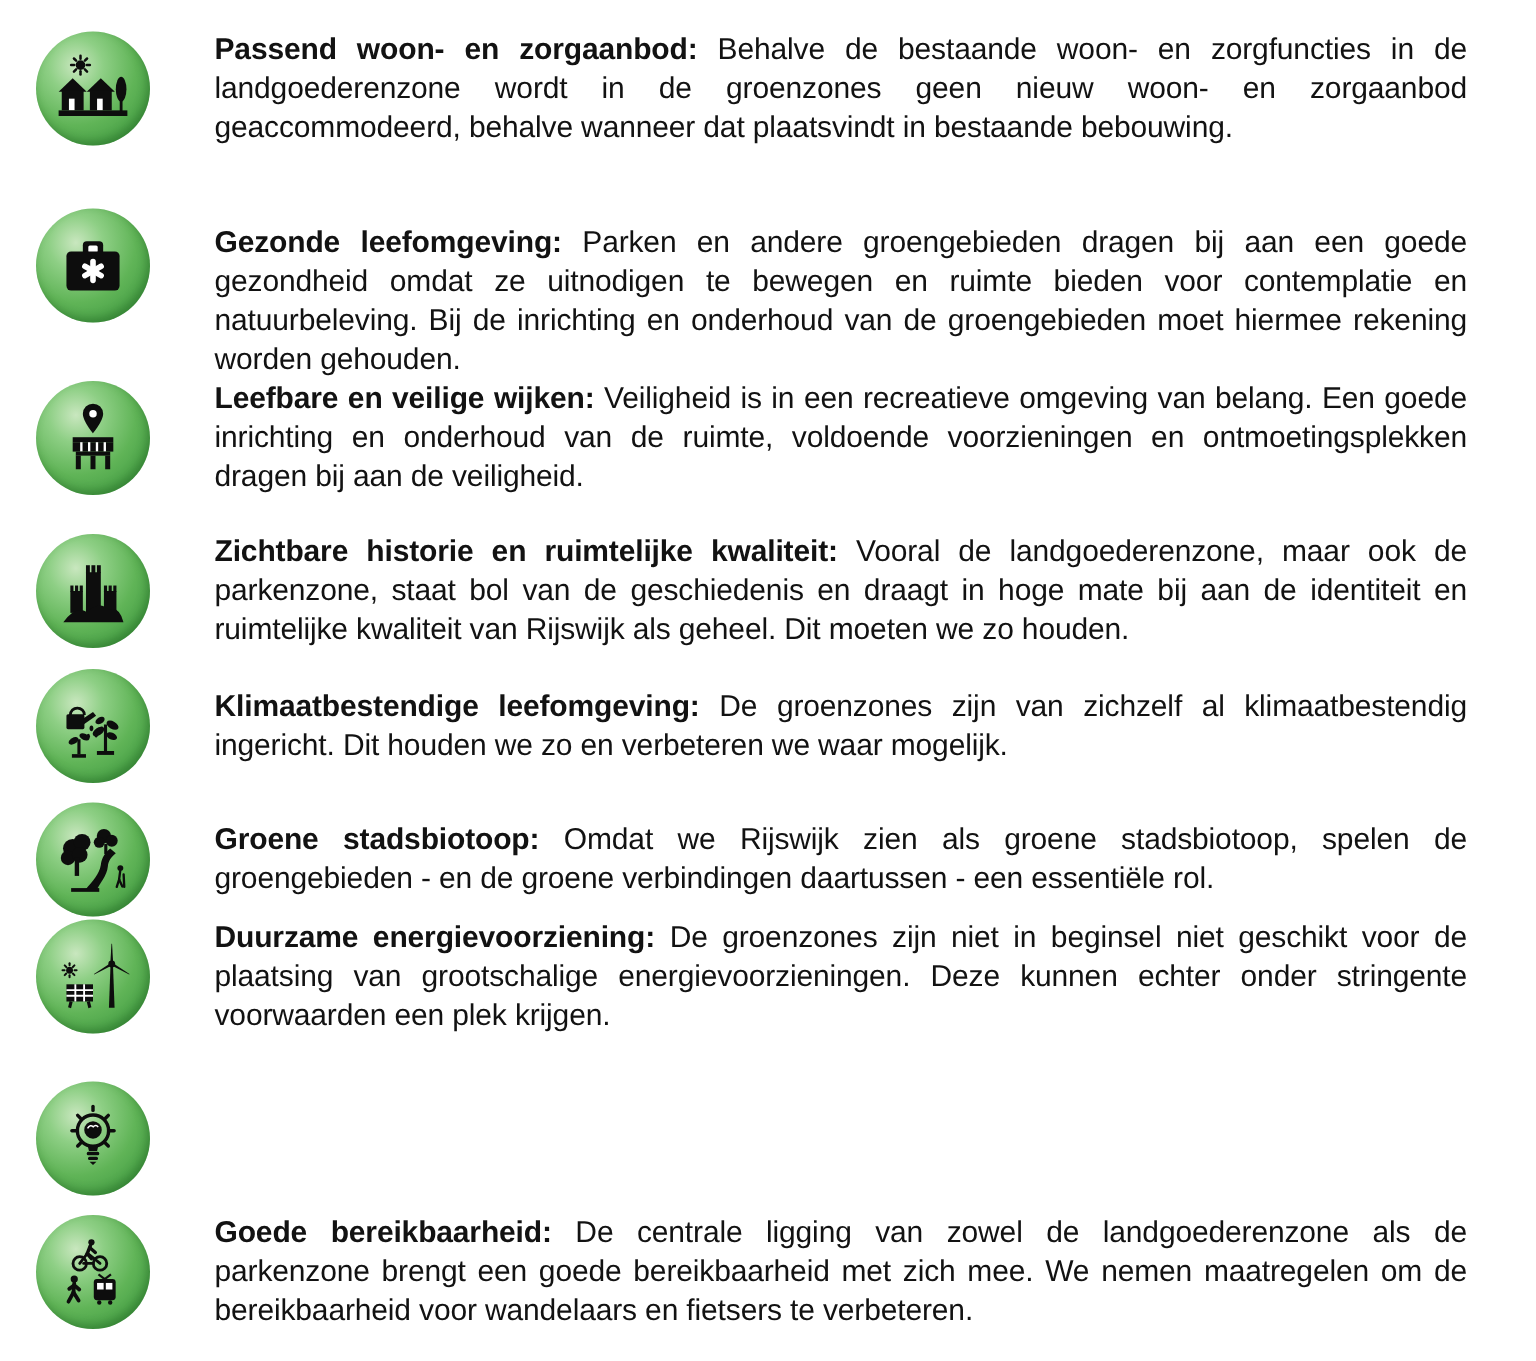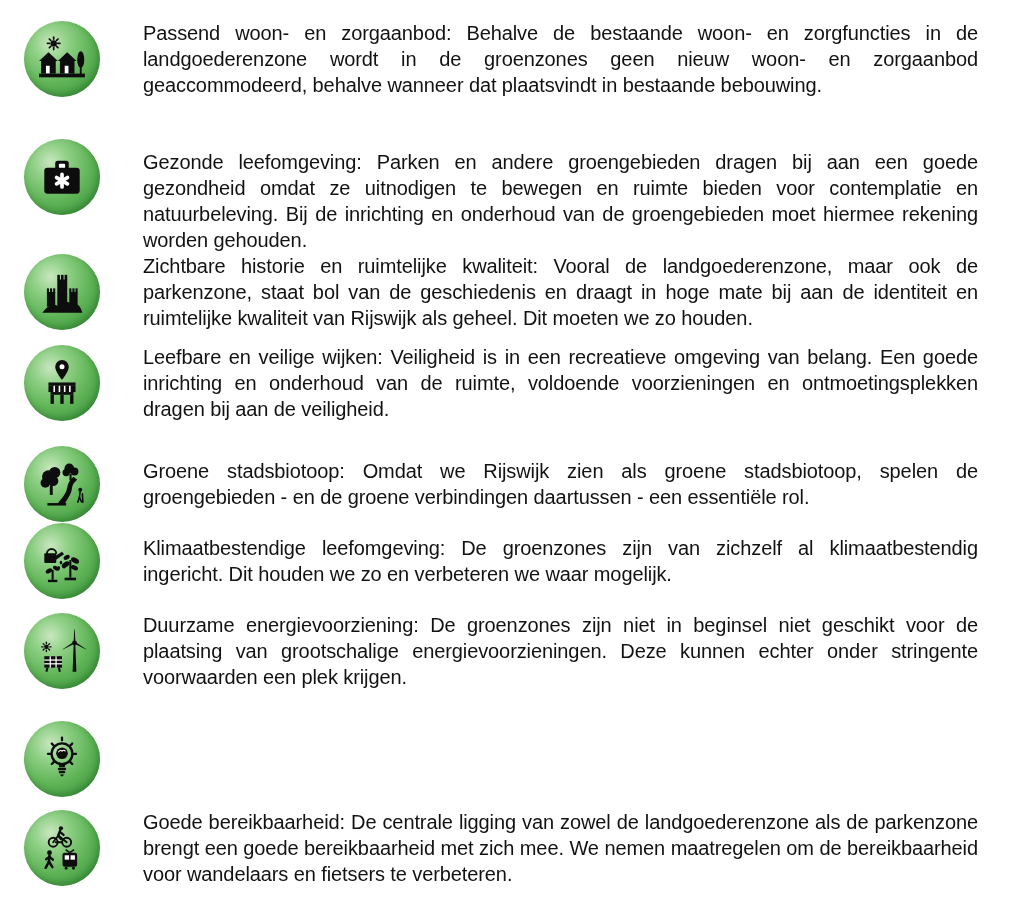--- a/index.html
+++ b/index.html
@@ -21,21 +21,21 @@
     flex: none;
   }
   .icon-circle svg { display: block; }
   .text-col {
     flex: 1;
     font-size: 20px; line-height: 26px;
     text-align: justify;
     text-align-last: left;
     letter-spacing: -0.1px;
   }
-  .title { font-weight: 400; }
+  .title { font-weight: 700; }
   .g { fill: #0d0d0d; }
   .w { fill: #ffffff; }
   .sg { stroke: #0d0d0d; fill: none; }
   .sw { stroke: #ffffff; fill: none; }
 </style>
 </head>
 <body>
 
 <div class="page">
 
@@ -78,20 +78,42 @@
           <rect class="g" x="7" y="15" width="34" height="25" rx="3"></rect>
           <g class="sw" stroke-width="3.6" stroke-linecap="round">
             <line x1="24" y1="21.5" x2="24" y2="33.5"></line>
             <line x1="24" y1="21.5" x2="24" y2="33.5" transform="rotate(60 24 27.5)"></line>
             <line x1="24" y1="21.5" x2="24" y2="33.5" transform="rotate(120 24 27.5)"></line>
           </g>
         </svg>
       </div>
     </div>
     <div class="text-col"><span class="title">Gezonde leefomgeving:</span> <span>Parken en andere groengebieden dragen bij aan een goede gezondheid omdat ze uitnodigen te bewegen en ruimte bieden voor contemplatie en natuurbeleving. Bij de inrichting en onderhoud van de groengebieden moet hiermee rekening worden gehouden.</span></div>
+  </div>
+
+  <div class="row" style="margin-bottom:24px">
+    <div class="icon-col">
+      <div class="icon-circle">
+        <svg width="50" height="50" viewBox="0 0 48 48">
+          <path class="g" d="M24 2 a6.5 6.5 0 0 1 6.5 6.5 c0 4.8 -6.5 12.5 -6.5 12.5 s-6.5 -7.7 -6.5 -12.5 A6.5 6.5 0 0 1 24 2 Z"></path>
+          <circle class="w" cx="24" cy="8.5" r="2.4"></circle>
+          <rect class="g" x="11" y="23.5" width="26" height="3.2"></rect>
+          <rect class="g" x="11" y="26.7" width="26" height="6"></rect>
+          <rect class="w" x="15.8" y="26.7" width="1.5" height="6"></rect>
+          <rect class="w" x="20.8" y="26.7" width="1.5" height="6"></rect>
+          <rect class="w" x="25.8" y="26.7" width="1.5" height="6"></rect>
+          <rect class="w" x="30.8" y="26.7" width="1.5" height="6"></rect>
+          <rect class="g" x="13" y="32.7" width="22" height="2.6"></rect>
+          <rect class="g" x="13" y="35.3" width="3.2" height="8.7"></rect>
+          <rect class="g" x="22.4" y="35.3" width="3.2" height="8.7"></rect>
+          <rect class="g" x="31.8" y="35.3" width="3.2" height="8.7"></rect>
+        </svg>
+      </div>
+    </div>
+    <div class="text-col"><span class="title">Leefbare en veilige wijken:</span> <span>Veiligheid is in een recreatieve omgeving van belang. Een goede inrichting en onderhoud van de ruimte, voldoende voorzieningen en ontmoetingsplekken dragen bij aan de veiligheid.</span></div>
   </div>
 
   <div class="row" style="margin-bottom:13px">
     <div class="icon-col">
       <div class="icon-circle">
         <svg width="50" height="50" viewBox="0 0 48 48">
           <rect class="g" x="19.5" y="12" width="9.5" height="26"></rect>
           <rect class="g" x="19.5" y="7.5" width="2.5" height="5"></rect>
           <rect class="g" x="23" y="7.5" width="2.5" height="5"></rect>
           <rect class="g" x="26.5" y="7.5" width="2.5" height="5"></rect>
@@ -103,40 +125,46 @@
           <rect class="g" x="31" y="20.5" width="2" height="4"></rect>
           <rect class="g" x="34" y="20.5" width="2" height="4"></rect>
           <rect class="g" x="37" y="20.5" width="2" height="4"></rect>
           <path class="g" d="M5,44 Q13,33 20,37.5 Q28,30 34,36 Q41,33.5 43.5,44 Z"></path>
         </svg>
       </div>
     </div>
     <div class="text-col"><span class="title">Zichtbare historie en ruimtelijke kwaliteit:</span> <span>Vooral de landgoederenzone, maar ook de parkenzone, staat bol van de geschiedenis en draagt in hoge mate bij aan de identiteit en ruimtelijke kwaliteit van Rijswijk als geheel. Dit moeten we zo houden.</span></div>
   </div>
 
-  <div class="row" style="margin-bottom:24px">
-    <div class="icon-col">
-      <div class="icon-circle">
-        <svg width="50" height="50" viewBox="0 0 48 48">
-          <path class="g" d="M24 2 a6.5 6.5 0 0 1 6.5 6.5 c0 4.8 -6.5 12.5 -6.5 12.5 s-6.5 -7.7 -6.5 -12.5 A6.5 6.5 0 0 1 24 2 Z"></path>
-          <circle class="w" cx="24" cy="8.5" r="2.4"></circle>
-          <rect class="g" x="11" y="23.5" width="26" height="3.2"></rect>
-          <rect class="g" x="11" y="26.7" width="26" height="6"></rect>
-          <rect class="w" x="15.8" y="26.7" width="1.5" height="6"></rect>
-          <rect class="w" x="20.8" y="26.7" width="1.5" height="6"></rect>
-          <rect class="w" x="25.8" y="26.7" width="1.5" height="6"></rect>
-          <rect class="w" x="30.8" y="26.7" width="1.5" height="6"></rect>
-          <rect class="g" x="13" y="32.7" width="22" height="2.6"></rect>
-          <rect class="g" x="13" y="35.3" width="3.2" height="8.7"></rect>
-          <rect class="g" x="22.4" y="35.3" width="3.2" height="8.7"></rect>
-          <rect class="g" x="31.8" y="35.3" width="3.2" height="8.7"></rect>
-        </svg>
-      </div>
-    </div>
-    <div class="text-col"><span class="title">Leefbare en veilige wijken:</span> <span>Veiligheid is in een recreatieve omgeving van belang. Een goede inrichting en onderhoud van de ruimte, voldoende voorzieningen en ontmoetingsplekken dragen bij aan de veiligheid.</span></div>
+  <div class="row" style="margin-bottom:13px">
+    <div class="icon-col">
+      <div class="icon-circle">
+        <svg width="50" height="50" viewBox="0 0 48 48">
+          <path class="sg" stroke-width="1.8" d="M9.5,17 a4.5,4.5 0 0 1 9,0"></path>
+          <rect class="g" x="7" y="16.5" width="11.5" height="9.5" rx="1"></rect>
+          <polygon class="g" points="18,19 24,15 26,17.5 18,23"></polygon>
+          <ellipse class="g" cx="23" cy="25.5" rx="1.2" ry="1.8"></ellipse>
+          <ellipse class="g" cx="26" cy="29.5" rx="1.2" ry="1.8"></ellipse>
+          <ellipse class="g" cx="21" cy="30.5" rx="1.1" ry="1.6"></ellipse>
+          <g class="sg" stroke-width="2">
+            <line x1="15" y1="42" x2="15" y2="32.5"></line>
+            <line x1="32" y1="40" x2="32" y2="23"></line>
+          </g>
+          <ellipse class="g" cx="11.5" cy="33.5" rx="3.4" ry="2" transform="rotate(-30 11.5 33.5)"></ellipse>
+          <ellipse class="g" cx="18.5" cy="31" rx="3.4" ry="2" transform="rotate(25 18.5 31)"></ellipse>
+          <ellipse class="g" cx="27.5" cy="27.5" rx="4.2" ry="2.4" transform="rotate(-35 27.5 27.5)"></ellipse>
+          <ellipse class="g" cx="36.5" cy="23.5" rx="4.2" ry="2.4" transform="rotate(30 36.5 23.5)"></ellipse>
+          <ellipse class="g" cx="36" cy="30.5" rx="3.6" ry="2.2" transform="rotate(25 36 30.5)"></ellipse>
+          <ellipse class="g" cx="28.5" cy="20.5" rx="3.2" ry="2" transform="rotate(-30 28.5 20.5)"></ellipse>
+          <rect class="g" x="10.5" y="42" width="9" height="2.3"></rect>
+          <rect class="g" x="26.5" y="40" width="11" height="2.5"></rect>
+        </svg>
+      </div>
+    </div>
+    <div class="text-col"><span class="title">Klimaatbestendige leefomgeving:</span> <span>De groenzones zijn van zichzelf al klimaatbestendig ingericht. Dit houden we zo en verbeteren we waar mogelijk.</span></div>
   </div>
 
   <div class="row" style="margin-bottom:1px">
     <div class="icon-col">
       <div class="icon-circle">
         <svg width="50" height="50" viewBox="0 0 48 48">
           <circle class="g" cx="11" cy="17" r="6.2"></circle>
           <circle class="g" cx="17" cy="13" r="5.4"></circle>
           <circle class="g" cx="8" cy="23" r="4.6"></circle>
           <circle class="g" cx="15.5" cy="21" r="5"></circle>
@@ -153,48 +181,20 @@
             <line x1="40.7" y1="36.8" x2="39.2" y2="41.5"></line>
             <line x1="40.7" y1="36.8" x2="42.8" y2="41.3"></line>
             <line x1="43.6" y1="33.5" x2="44" y2="41.5"></line>
           </g>
         </svg>
       </div>
     </div>
     <div class="text-col"><span class="title">Groene stadsbiotoop:</span> <span>Omdat we Rijswijk zien als groene stadsbiotoop, spelen de groengebieden - en de groene verbindingen daartussen - een essentiële rol.</span></div>
   </div>
 
-  <div class="row" style="margin-bottom:13px">
-    <div class="icon-col">
-      <div class="icon-circle">
-        <svg width="50" height="50" viewBox="0 0 48 48">
-          <path class="sg" stroke-width="1.8" d="M9.5,17 a4.5,4.5 0 0 1 9,0"></path>
-          <rect class="g" x="7" y="16.5" width="11.5" height="9.5" rx="1"></rect>
-          <polygon class="g" points="18,19 24,15 26,17.5 18,23"></polygon>
-          <ellipse class="g" cx="23" cy="25.5" rx="1.2" ry="1.8"></ellipse>
-          <ellipse class="g" cx="26" cy="29.5" rx="1.2" ry="1.8"></ellipse>
-          <ellipse class="g" cx="21" cy="30.5" rx="1.1" ry="1.6"></ellipse>
-          <g class="sg" stroke-width="2">
-            <line x1="15" y1="42" x2="15" y2="32.5"></line>
-            <line x1="32" y1="40" x2="32" y2="23"></line>
-          </g>
-          <ellipse class="g" cx="11.5" cy="33.5" rx="3.4" ry="2" transform="rotate(-30 11.5 33.5)"></ellipse>
-          <ellipse class="g" cx="18.5" cy="31" rx="3.4" ry="2" transform="rotate(25 18.5 31)"></ellipse>
-          <ellipse class="g" cx="27.5" cy="27.5" rx="4.2" ry="2.4" transform="rotate(-35 27.5 27.5)"></ellipse>
-          <ellipse class="g" cx="36.5" cy="23.5" rx="4.2" ry="2.4" transform="rotate(30 36.5 23.5)"></ellipse>
-          <ellipse class="g" cx="36" cy="30.5" rx="3.6" ry="2.2" transform="rotate(25 36 30.5)"></ellipse>
-          <ellipse class="g" cx="28.5" cy="20.5" rx="3.2" ry="2" transform="rotate(-30 28.5 20.5)"></ellipse>
-          <rect class="g" x="10.5" y="42" width="9" height="2.3"></rect>
-          <rect class="g" x="26.5" y="40" width="11" height="2.5"></rect>
-        </svg>
-      </div>
-    </div>
-    <div class="text-col"><span class="title">Klimaatbestendige leefomgeving:</span> <span>De groenzones zijn van zichzelf al klimaatbestendig ingericht. Dit houden we zo en verbeteren we waar mogelijk.</span></div>
-  </div>
-
   <div class="row" style="margin-bottom:31px">
     <div class="icon-col">
       <div class="icon-circle">
         <svg width="50" height="50" viewBox="0 0 48 48">
           <circle class="g" cx="9" cy="20" r="2.2"></circle>
           <g class="sg" stroke-width="1.3" stroke-linecap="round">
             <line x1="9" y1="15.5" x2="9" y2="16.8"></line>
               <line x1="9" y1="23.2" x2="9" y2="24.5"></line>
             <line x1="4.5" y1="20" x2="5.8" y2="20"></line>
               <line x1="12.2" y1="20" x2="13.5" y2="20"></line>

